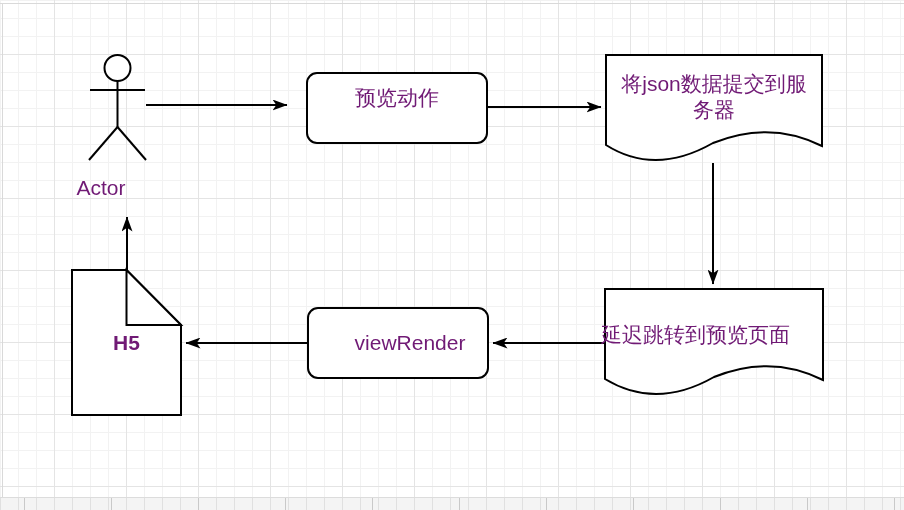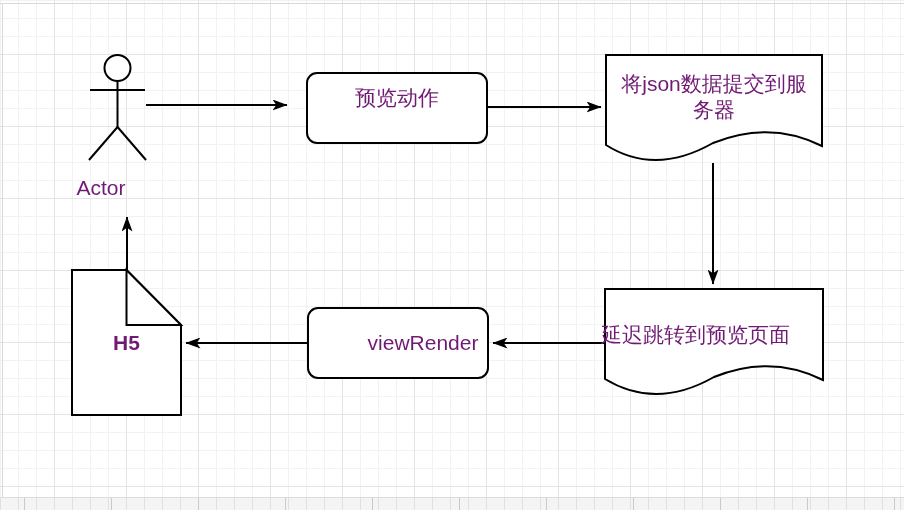--- a/index.html
+++ b/index.html
@@ -72,21 +72,21 @@
     white-space: nowrap;
     cursor: default;
   }
   .node-label.multiline {
     flex-direction: column;
   }
   .lbl-actor      { left: 55px;  top: 176px; width: 92px;  height: 24px; }
   .lbl-preview    { left: 307px; top: 73px;  width: 180px; height: 50px; }
   .lbl-doc1       { left: 606px; top: 53px;  width: 216px; height: 88px; }
   .lbl-doc2       { left: 605px; top: 295px; width: 181px; height: 80px; }
-  .lbl-viewrender { left: 308px; top: 308px; width: 204px; height: 70px; margin-left: 13px; }
+  .lbl-viewrender { left: 308px; top: 308px; width: 204px; height: 70px; }
   .lbl-h5         { left: 72px;  top: 270px; width: 109px; height: 145px; font-weight: bold; }
 </style>
 </head>
 <body>
 
 <div class="stage">
 
   <div class="grid-area"></div>
   <div class="page-edge-top"></div>
   <div class="page-edge-left"></div>

